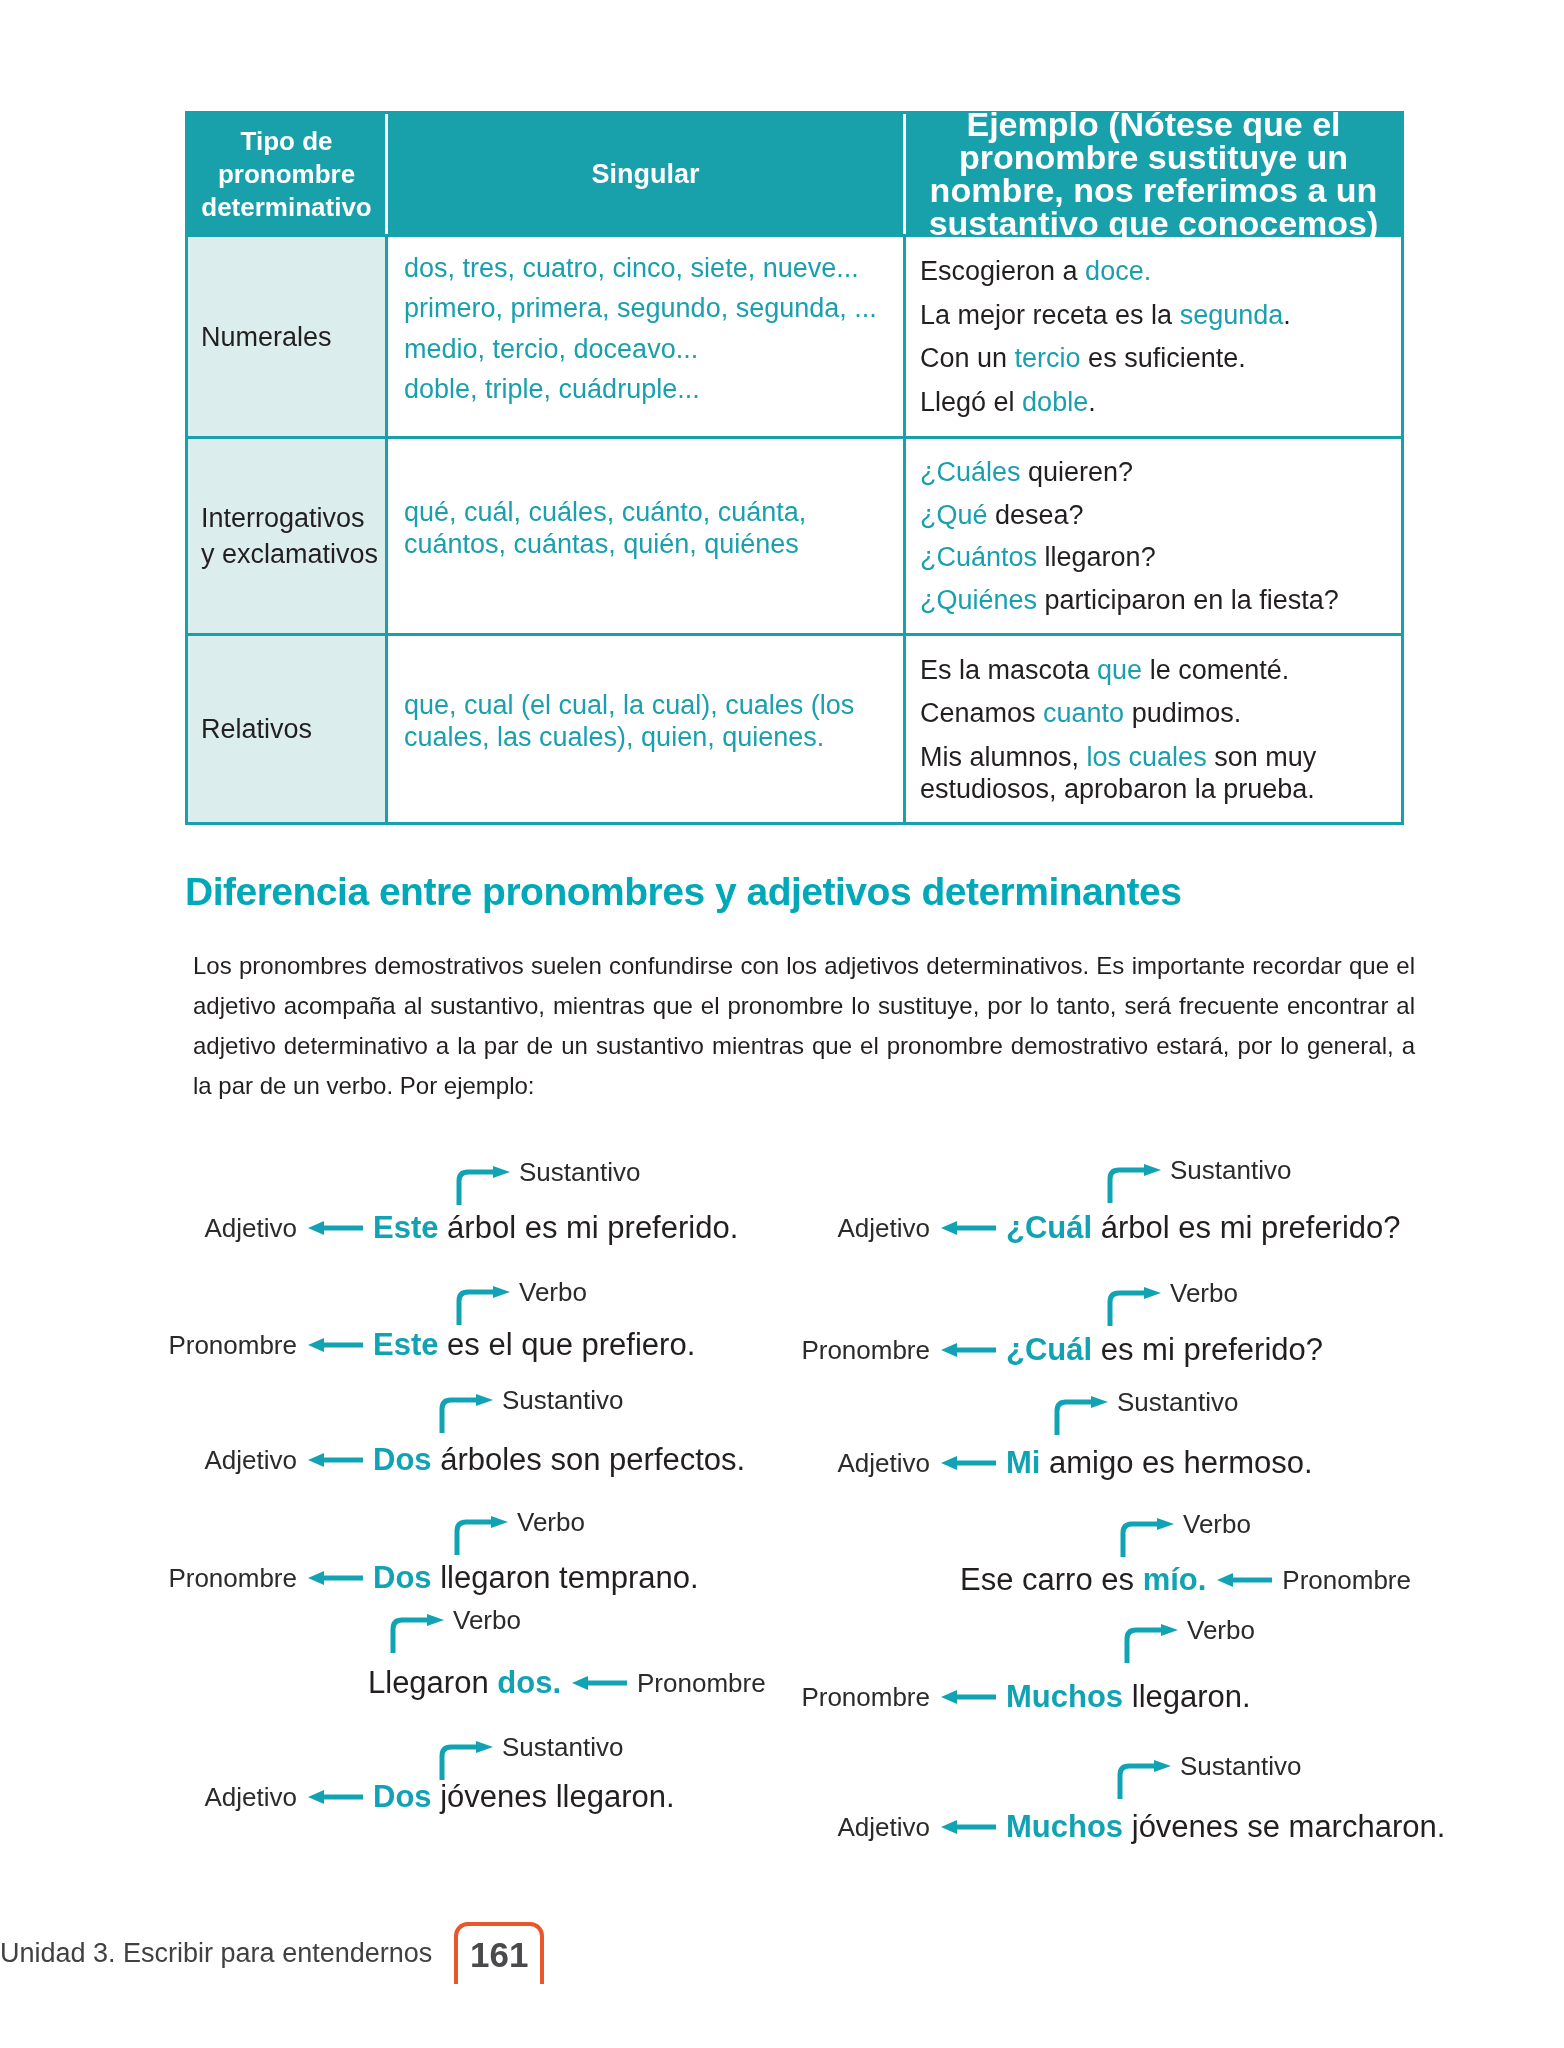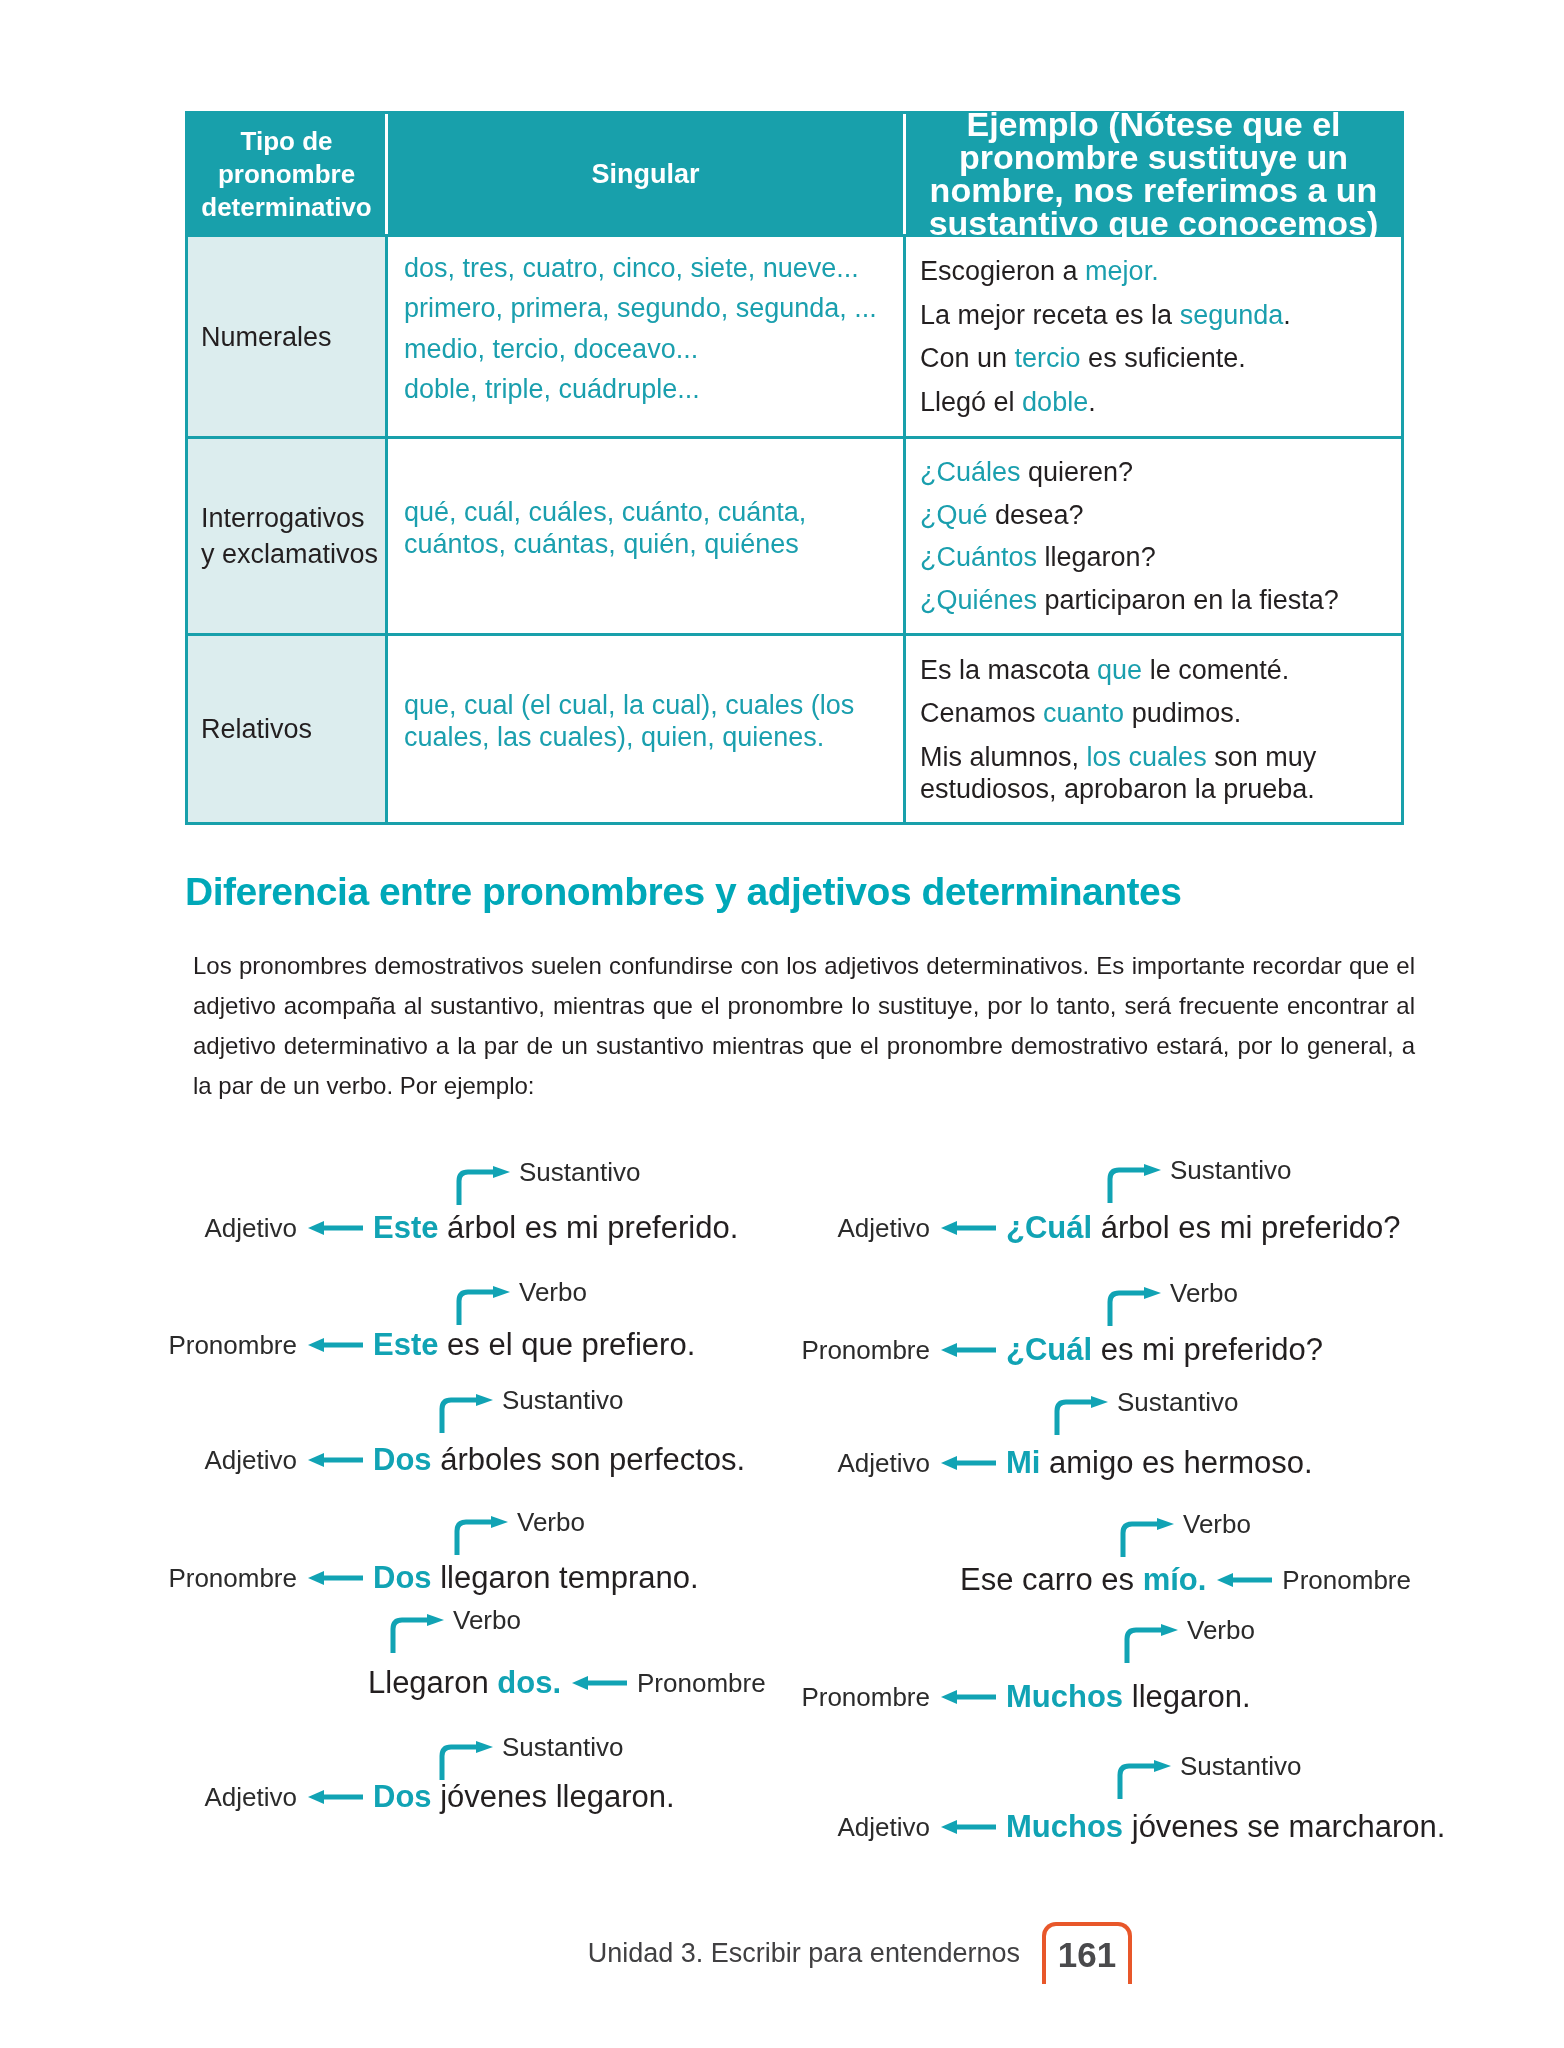--- a/index.html
+++ b/index.html
@@ -38,22 +38,22 @@
   .diagrams{position:absolute;left:0;top:1130px;width:1564px;height:800px;}
   .curve{position:absolute;}
   .toplabel{position:absolute;font-size:26px;color:#2b2b2b;line-height:34px;white-space:nowrap;}
   .sentrow{position:absolute;display:flex;align-items:center;gap:10px;height:54px;}
   .sidelabel{font-size:26px;color:#2b2b2b;white-space:nowrap;}
   .sidelabel.fixed{width:130px;text-align:right;flex:0 0 130px;}
   .sentence{font-size:31px;white-space:nowrap;color:#231f20;}
   .hl{color:#11a3b4;font-weight:bold;}
   .larrow{flex:0 0 auto;}
   
-  .footer{position:absolute;top:1922px;left:0;width:1132px;display:flex;align-items:center;
-          justify-content:flex-end;gap:22px;}
+  .footer{position:absolute;top:1922px;left:0;width:1420px;display:flex;align-items:center;
+          justify-content:flex-start;gap:22px;}
   .footer-label{font-size:27px;color:#414042;}
   .pagebox{width:90px;height:62px;border:4px solid #e8572a;border-bottom:none;
            border-radius:14px 14px 0 0;display:flex;align-items:center;justify-content:center;
            font-size:35px;font-weight:600;color:#4a4a4c;background:#ffffff;box-sizing:border-box;}
 </style>
 </head>
 <body>
 
 <div id="page">
 
@@ -66,21 +66,21 @@
     <div id="table-body">
         <div class="trow">
           <div class="tc tc-cat">Numerales</div>
           <div class="tc tc-sing">
             <p class="tline">dos, tres, cuatro, cinco, siete, nueve...</p>
             <p class="tline">primero, primera, segundo, segunda, ...</p>
             <p class="tline">medio, tercio, doceavo...</p>
             <p class="tline">doble, triple, cuádruple...</p>
           </div>
           <div class="tc tc-ex">
-            <p class="tline"><span>Escogieron a </span><span class="teal">mejor.</span></p>
+            <p class="tline"><span>Escogieron a </span><span class="teal">doce.</span></p>
             <p class="tline"><span>La mejor receta es la </span><span class="teal">segunda</span><span>.</span></p>
             <p class="tline"><span>Con un </span><span class="teal">tercio</span><span> es suficiente.</span></p>
             <p class="tline"><span>Llegó el </span><span class="teal">doble</span><span>.</span></p>
           </div>
         </div>
         <div class="trow">
           <div class="tc tc-cat">Interrogativos y exclamativos</div>
           <div class="tc tc-sing">
             <p class="tline">qué, cuál, cuáles, cuánto, cuánta, cuántos, cuántas, quién, quiénes</p>
           </div>

